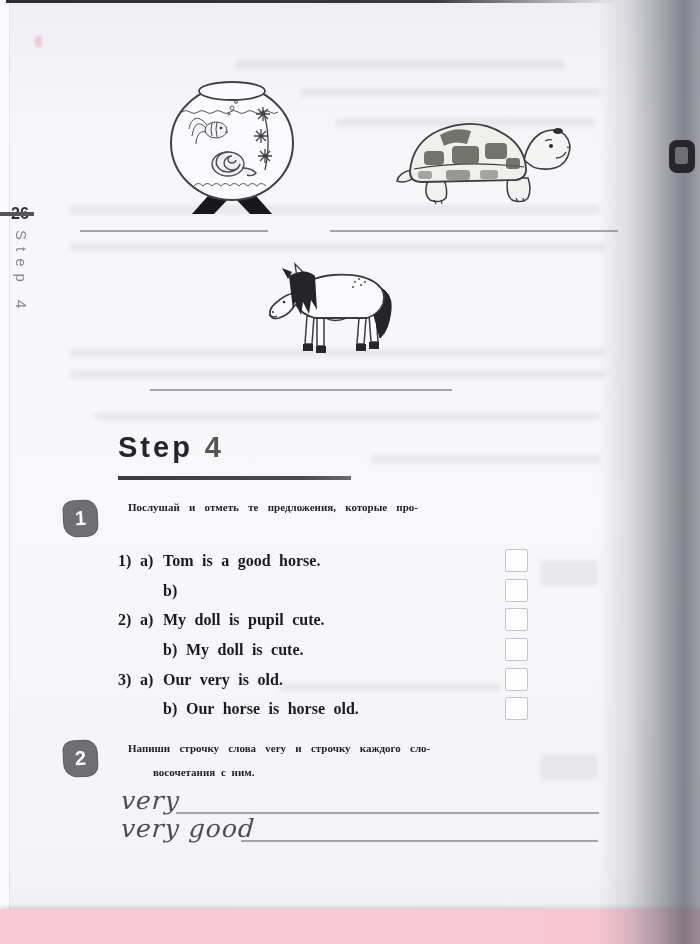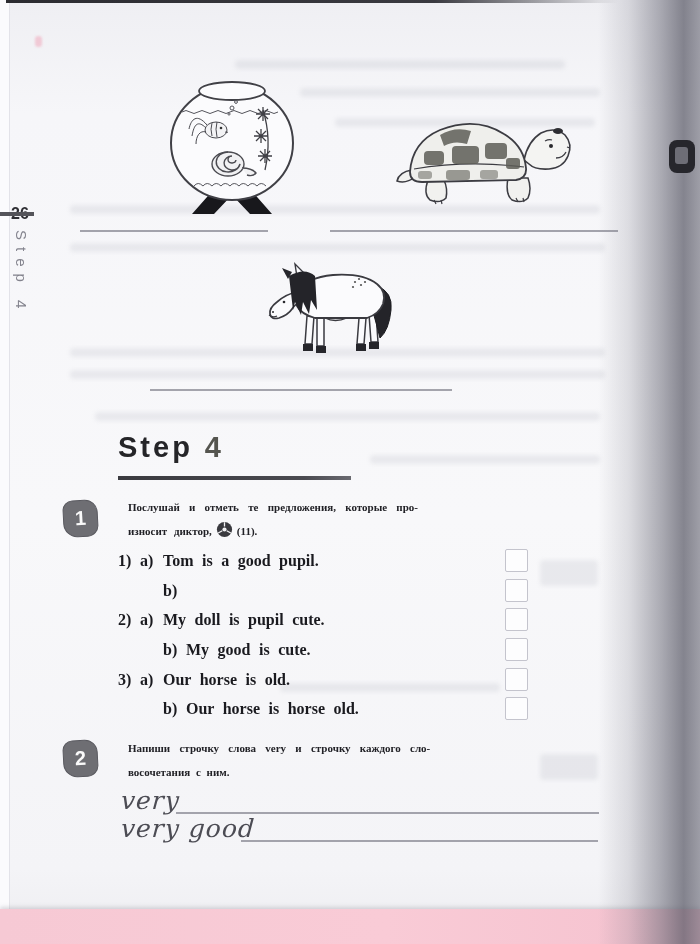--- a/index.html
+++ b/index.html
@@ -157,71 +157,64 @@
   <div class="wline" style="left:150px;top:389px;width:302px;"></div>
 
   <div class="step-heading">
     <span>Step</span><span class="num">4</span>
   </div>
   <div class="step-underline"></div>
 
   <div class="badge" style="left:63px;top:500px;">1</div>
   <div class="instr" style="top:496px;">
     <span>Послушай и отметь те предложения, которые про-</span><br>
-    <span style="word-spacing:4px;">
-      <span>износит диктор,</span><svg class="cd" width="17" height="17" viewBox="0 0 17 17">
-          <circle cx="8.5" cy="8.5" r="7.6" fill="#3a3a3f"></circle>
-          <circle cx="8.5" cy="8.5" r="2.1" fill="#f2f2f4"></circle>
-          <path d="M8.5,1.2 L8.5,5.6 M2.2,12 L6.3,9.8 M14.8,12 L10.7,9.8" stroke="#f2f2f4" stroke-width="1.3"></path>
-        </svg><span>(11).</span>
-    </span>
   </div>
 
   <div class="items">
     <div class="item-row">
       <span class="item-num">1)</span>
       <span class="item-letter">a)</span>
-      <span class="item-text">Tom is a good pupil.</span>
+      <span class="item-text">Tom is a good horse.</span>
       <span class="checkbox"></span>
     </div>
     <div class="item-row indent">
       <span class="item-num"></span>
       <span class="item-letter">b)</span>
       <span class="checkbox"></span>
     </div>
     <div class="item-row">
       <span class="item-num">2)</span>
       <span class="item-letter">a)</span>
       <span class="item-text">My doll is pupil cute.</span>
       <span class="checkbox"></span>
     </div>
     <div class="item-row indent">
       <span class="item-num"></span>
       <span class="item-letter">b)</span>
-      <span class="item-text">My good is cute.</span>
+      <span class="item-text">My doll is cute.</span>
       <span class="checkbox"></span>
     </div>
     <div class="item-row">
       <span class="item-num">3)</span>
       <span class="item-letter">a)</span>
-      <span class="item-text">Our horse is old.</span>
+      <span class="item-text">Our very is old.</span>
       <span class="checkbox"></span>
     </div>
     <div class="item-row indent">
       <span class="item-num"></span>
       <span class="item-letter">b)</span>
       <span class="item-text">Our horse is horse old.</span>
       <span class="checkbox"></span>
     </div>
   </div>
 
   <div class="badge" style="left:63px;top:740px;">2</div>
   <div class="instr" style="top:737px;font-family:Liberation Serif, serif;">
     <span>Напиши строчку слова very и строчку каждого сло-</span><br>
-    <span style="word-spacing:3px;">восочетания с ним.</span>
+    <span style="word-spacing:3px;margin-left:25px;">восочетания с ним.</span>
   </div>
 
   <div class="cursive" style="left:121px;top:786px;">very</div>
   <div class="wline" style="left:176px;top:812px;width:423px;"></div>
   <div class="cursive" style="left:121px;top:814px;">very good</div>
   <div class="wline" style="left:241px;top:840px;width:357px;"></div>
 
   <div class="bottom-pink"></div>
   <div class="right-shadow"></div>
   <div class="page-edge-mark">

